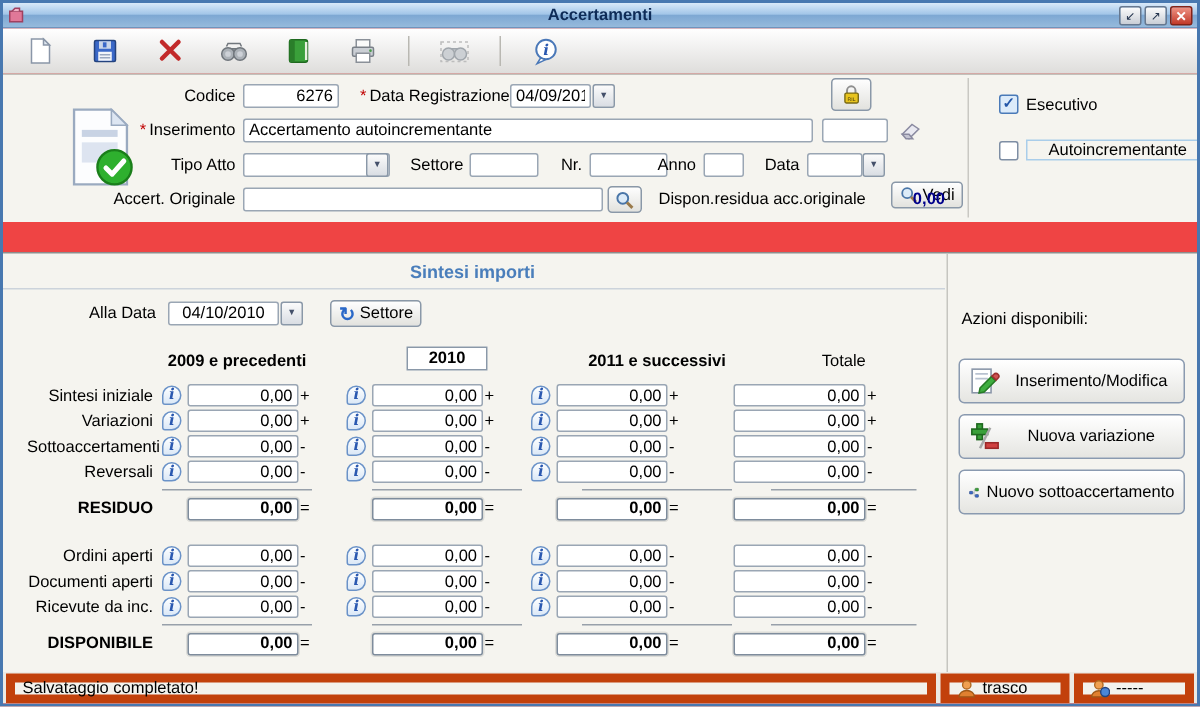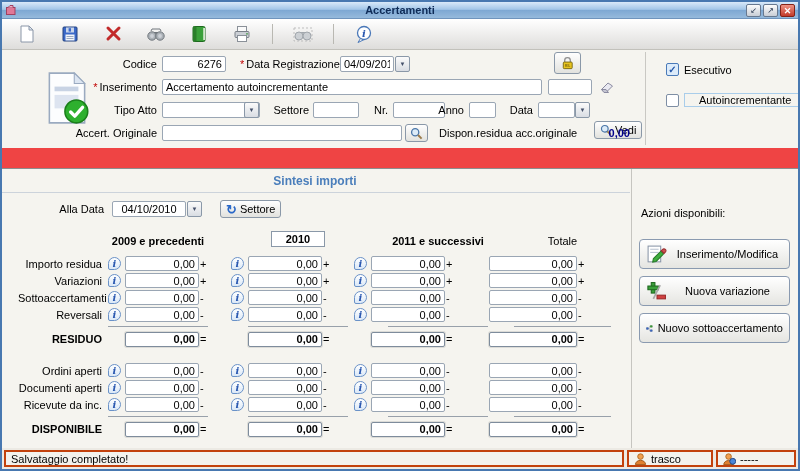--- a/index.html
+++ b/index.html
@@ -92,21 +92,21 @@
   .trow .gfield{font-weight:bold;border:1px solid #7e8c9c;box-shadow:0 0 0 1px #dcdcd8;}
   .trow{height:18px;}
   .seprow{height:7px;align-items:flex-start;padding-top:3px;}
   .sline{width:100px;height:1px;background:#98a0aa;}
   .sline-tot{width:97px;height:1px;background:#98a0aa;}
   .gap14{height:14px;}
 
   
   .statusbar{position:absolute;left:0;right:0;bottom:0;height:21px;background:#eceae4;
     display:flex;align-items:center;gap:3px;padding:2px 2px 2px 2px;}
-  .spanel{border:2px solid #c2410c;background:#f3f2ed;height:17px;line-height:14px;padding:4px 5px;display:flex;align-items:center;gap:4px;white-space:nowrap;}
+  .spanel{border:6px solid #c2410c;background:#f3f2ed;height:17px;line-height:14px;padding:4px 5px;display:flex;align-items:center;gap:4px;white-space:nowrap;}
   .s1{flex:1;}
   .s2{width:86px;}
   .s3{width:80px;}
 </style>
 </head>
 <body>
 
 <div class="window">
 
   <div class="titlebar">
@@ -288,21 +288,21 @@
         <div class="ghead">2009 e precedenti</div>
         <div class="ggap1"></div>
         <div class="ghead"><span class="yearbox">2010</span></div>
         <div class="ggap1"></div>
         <div class="ghead">2011 e successivi</div>
         <div class="ggap2"></div>
         <div class="ghead-tot">Totale</div>
       </div>
 
       <div class="grow">
-        <div class="glabel">Importo residua</div>
+        <div class="glabel">Sintesi iniziale</div>
         <div class="gicon">
             <span class="iicon">i</span>
           </div>
         <input class="gfield" readonly="" value="0,00" style="">
           <span class="gsign">+</span>
         <div class="ggap1" style="width:23px;"></div>
         <div class="gicon">
             <span class="iicon">i</span>
           </div>
         <input class="gfield" readonly="" value="0,00" style="">

